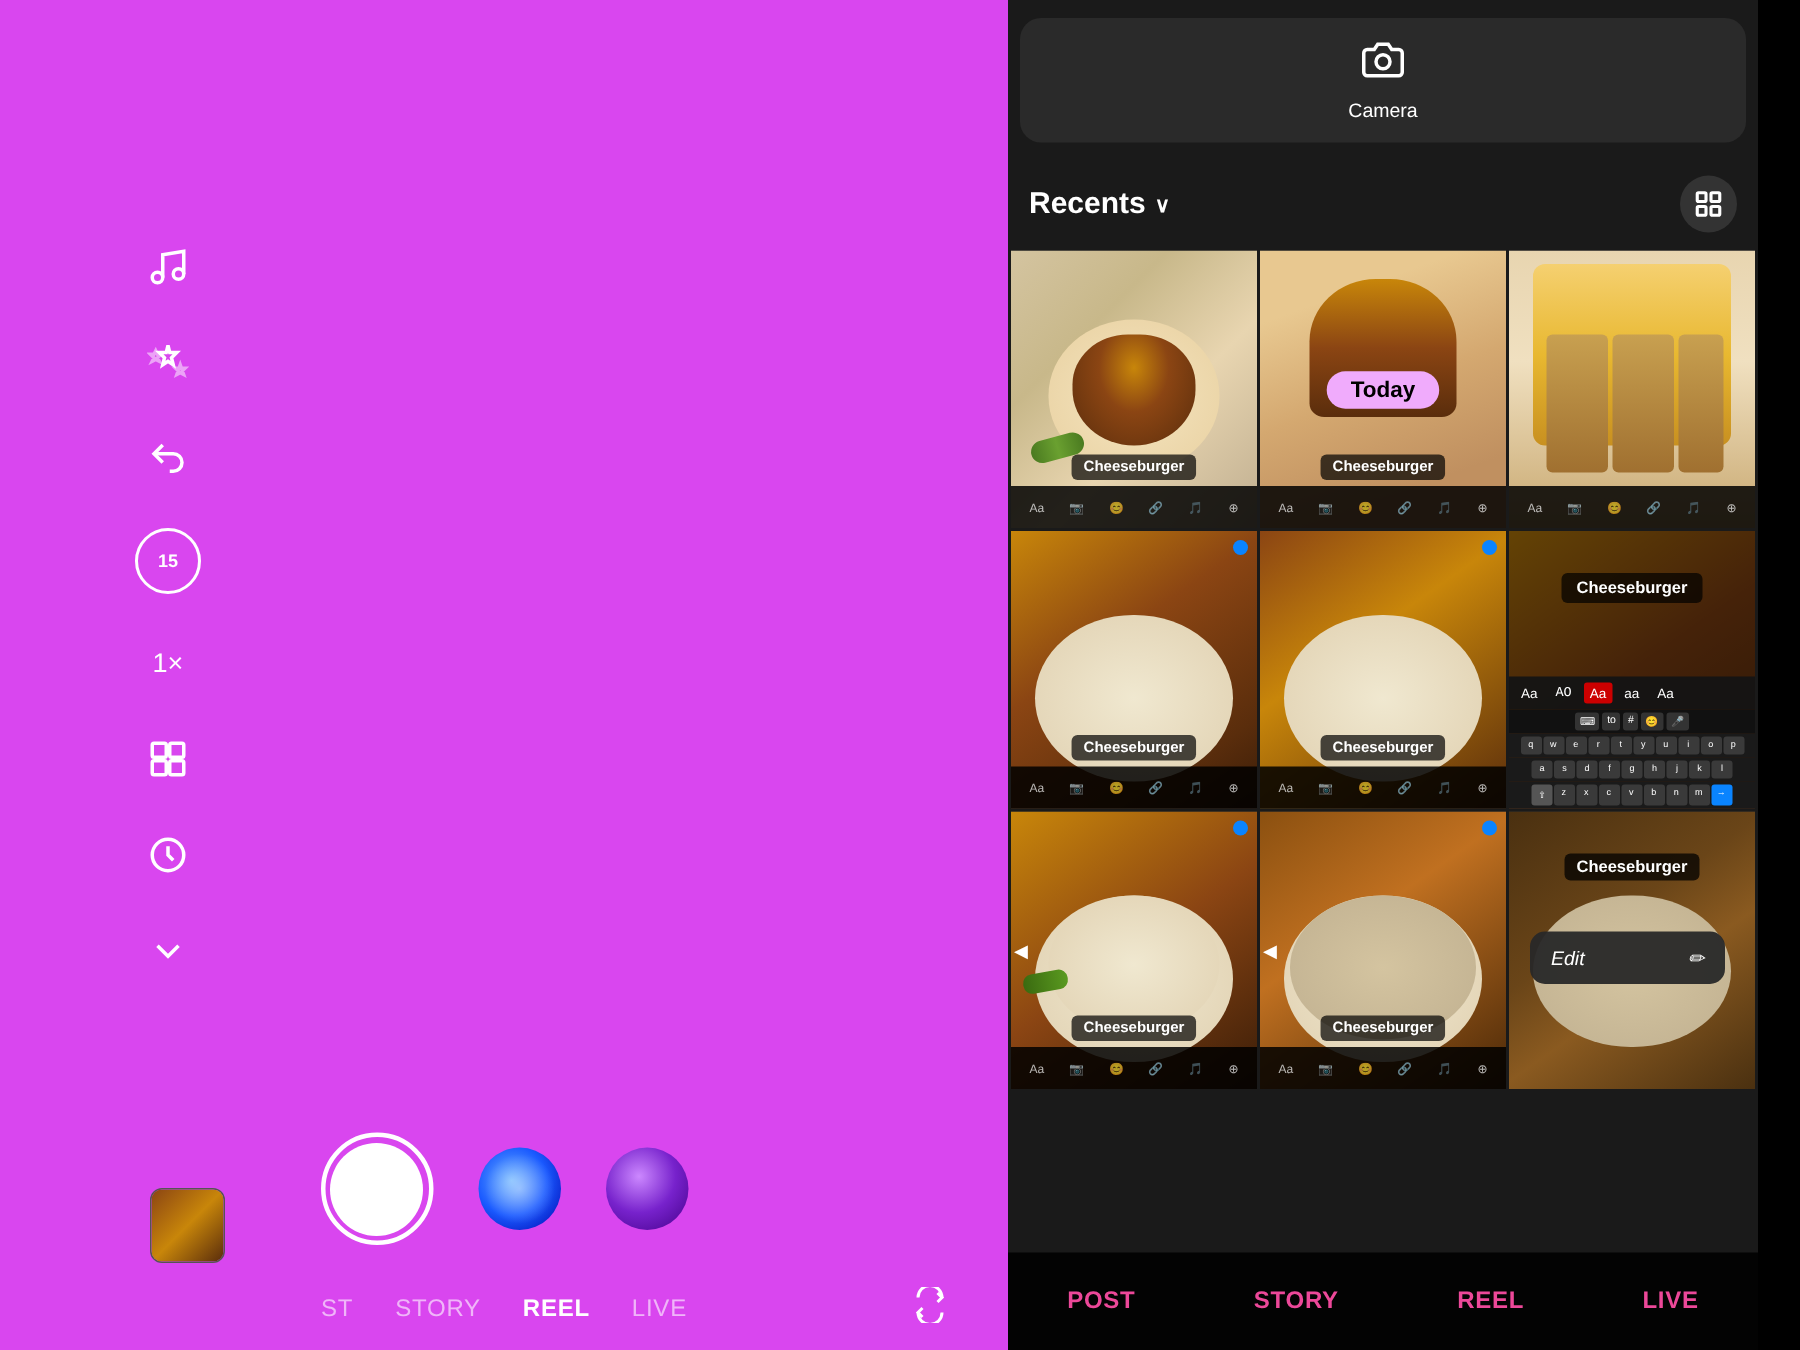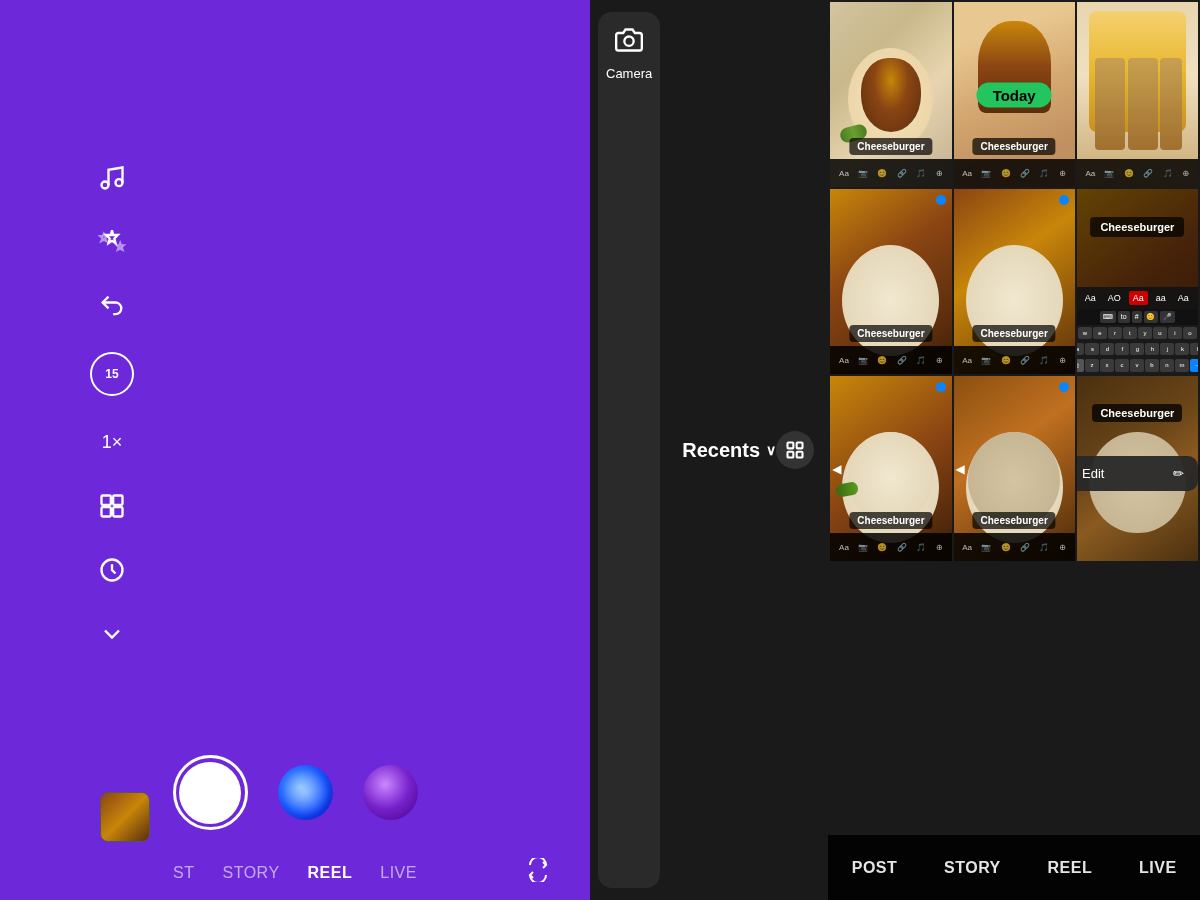--- a/index.html
+++ b/index.html
@@ -7,23 +7,23 @@
       width: 1200px;
       height: 900px;
       overflow: hidden;
       display: flex;
       font-family: -apple-system, BlinkMacSystemFont, 'Segoe UI', sans-serif;
       background: #000;
     }
 
     
     .camera-panel {
-      width: 590px;
+      width: 672px;
       height: 900px;
-      background: #6d28d9;
+      background: #d946ef;
       position: relative;
       display: flex;
       flex-direction: column;
     }
 
     .camera-sidebar {
       position: absolute;
       left: 90px;
       top: 160px;
       display: flex;
@@ -168,25 +168,25 @@
       width: 50px;
       height: 50px;
       border-radius: 8px;
       overflow: hidden;
       background: #333;
       border: 1px solid #555;
     }
 
     
     .gallery-panel {
-      width: 610px;
+      width: 500px;
       height: 900px;
       background: #1a1a1a;
       display: flex;
-      flex-direction: row;
+      flex-direction: column;
     }
 
     .top-actions {
       display: flex;
       background: #1a1a1a;
       padding: 12px 8px;
       gap: 8px;
     }
 
     .action-btn {
@@ -384,21 +384,21 @@
       height: 100%;
       position: relative;
       overflow: hidden;
     }
 
     .today-badge {
       position: absolute;
       top: 50%;
       left: 50%;
       transform: translate(-50%, -50%);
-      background: #22c55e;
+      background: #f0abfc;
       color: #000;
       font-weight: 700;
       font-size: 15px;
       padding: 4px 16px;
       border-radius: 20px;
       z-index: 10;
       white-space: nowrap;
     }
 
     .cheeseburger-label {
@@ -453,40 +453,41 @@
       right: 0;
       height: 65px;
       background: rgba(0,0,0,0.85);
       display: flex;
       align-items: center;
       justify-content: space-around;
       z-index: 20;
     }
 
     .bottom-action-item {
-      color: #e5e5e5;
+      color: #ec4899;
       font-size: 16px;
       font-weight: 600;
       cursor: pointer;
       letter-spacing: 0.5px;
     }
 
     .bottom-action-item.active {
       font-weight: 800;
     }
 
     .context-menu {
       position: absolute;
-      right: 0;
+      right: 20px;
       bottom: 70px;
       background: rgba(40,40,40,0.95);
       border-radius: 10px;
       overflow: hidden;
       z-index: 30;
       min-width: 130px;
+      font-style: italic;
     }
 
     .context-item {
       padding: 10px 14px;
       color: #fff;
       font-size: 13px;
       display: flex;
       align-items: center;
       justify-content: space-between;
       cursor: pointer;
@@ -719,21 +720,21 @@
         <div class="gallery-cell" style="overflow:hidden;">
           <div class="food-keyboard cell-bg">
 
             <div style="position:absolute;inset:0;background:rgba(0,0,0,0.5)"></div>
             <div style="position:absolute;top:15%;left:50%;transform:translateX(-50%);background:rgba(0,0,0,0.7);color:#fff;font-size:11px;font-weight:700;padding:4px 10px;border-radius:4px;white-space:nowrap;">Cheeseburger</div>
 
             <div style="position:absolute;bottom:0;left:0;right:0;">
 
               <div style="background:rgba(20,20,20,0.95);padding:4px;display:flex;gap:4px;align-items:center;">
                 <span style="color:#fff;font-size:9px;padding:2px 4px;border-radius:2px;">Aa</span>
-                <span style="color:#fff;font-size:9px;padding:2px 4px;border-radius:2px;">AO</span>
+                <span style="color:#fff;font-size:9px;padding:2px 4px;border-radius:2px;font-family:Liberation Mono, monospace;">AO</span>
                 <span style="color:#fff;font-size:9px;padding:2px 4px;border-radius:2px;background:#c00;">Aa</span>
                 <span style="color:#fff;font-size:9px;padding:2px 4px;border-radius:2px;">aa</span>
                 <span style="color:#fff;font-size:9px;padding:2px 4px;border-radius:2px;">Aa</span>
               </div>
 
               <div style="background:#111;padding:2px;display:flex;gap:2px;justify-content:center;">
                 <span style="background:#333;color:#fff;font-size:7px;padding:2px 3px;border-radius:2px;">⌨</span>
                 <span style="background:#333;color:#fff;font-size:7px;padding:2px 3px;border-radius:2px;">to</span>
                 <span style="background:#333;color:#fff;font-size:7px;padding:2px 3px;border-radius:2px;">#</span>
                 <span style="background:#333;color:#fff;font-size:7px;padding:2px 3px;border-radius:2px;">😊</span>

